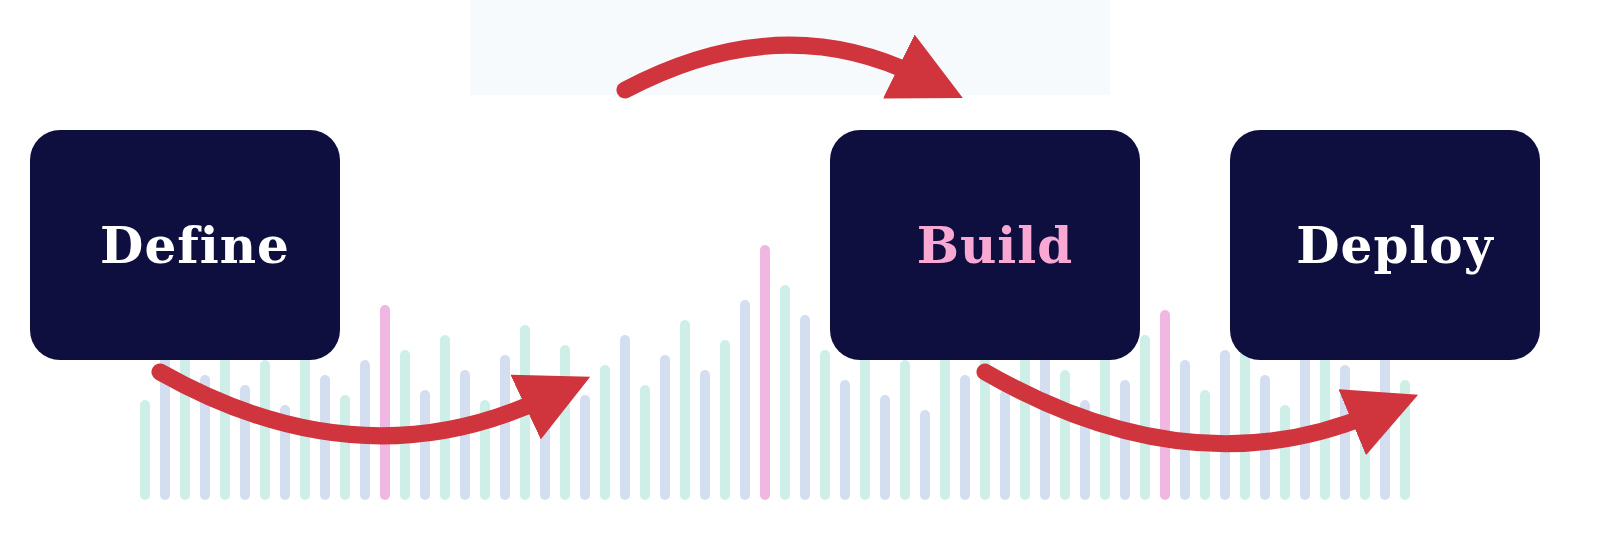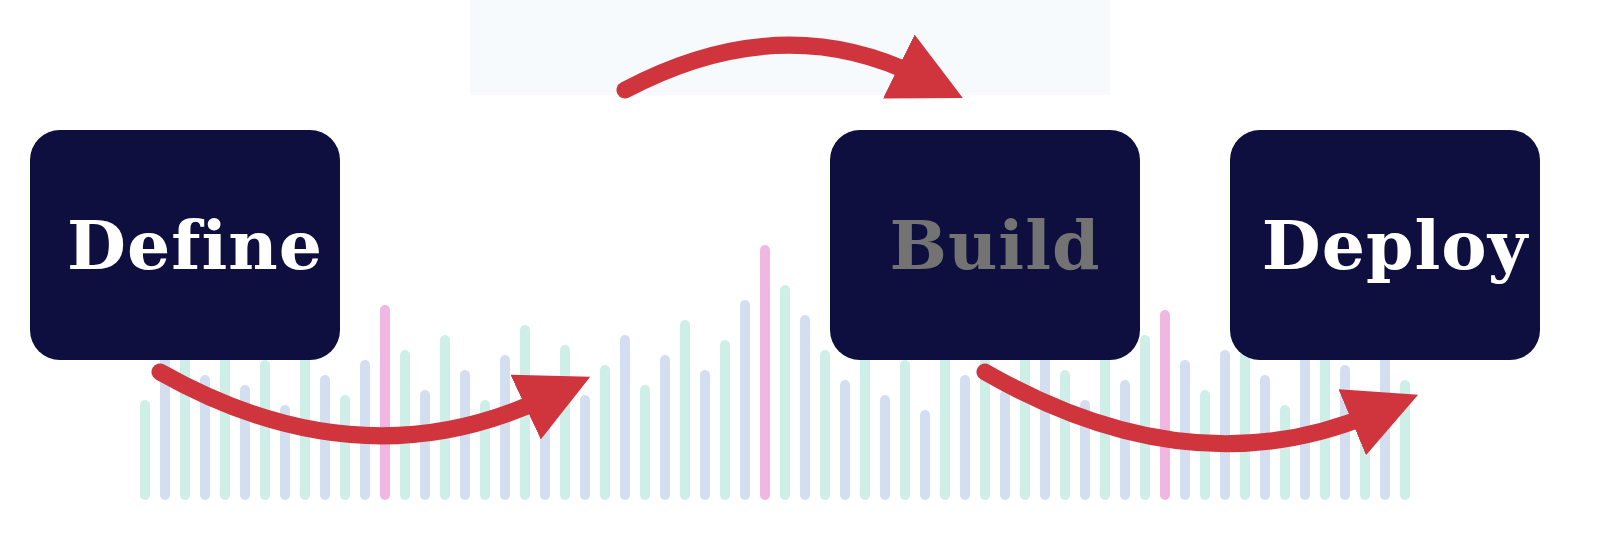--- a/index.html
+++ b/index.html
@@ -46,21 +46,21 @@
     height: 230px;
     background: #0e0e3f;
     border-radius: 30px;
     display: flex;
     align-items: center;
     justify-content: center;
   }
   .step-label {
     color: #ffffff;
     font-weight: 700;
-    font-size: 68px;
+    font-size: 50px;
     letter-spacing: 1px;
     text-align: center;
     margin-left: 20px;
   }
   .pos-0 { left: 30px; }
   .pos-1 { left: 430px; }
   .pos-2 { left: 830px; }
   .pos-3 { left: 1230px; }
   .arrow-layer {
     position: absolute;
@@ -147,21 +147,21 @@
       <div class="bar" style="height: 135px; background: rgb(204, 216, 239);"></div>
       <div class="bar" style="height: 105px; background: rgb(197, 236, 228);"></div>
       <div class="bar" style="height: 150px; background: rgb(204, 216, 239);"></div>
       <div class="bar" style="height: 120px; background: rgb(197, 236, 228);"></div>
     </div>
 
   <div class="step-box pos-0" style="background: rgb(14, 14, 63);">
     <span class="step-label" style="color: rgb(255, 255, 255);">Define</span>
   </div>
   <div class="step-box pos-2" style="background: rgb(14, 14, 63);">
-    <span class="step-label" style="color: #737373;">Build</span>
+    <span class="step-label" style="color: #f9a8d4;">Build</span>
   </div>
   <div class="step-box pos-3" style="background: rgb(14, 14, 63);">
     <span class="step-label" style="color: rgb(255, 255, 255);">Deploy</span>
   </div>
 
   <svg class="arrow-layer" viewBox="0 0 1600 550" xmlns="http://www.w3.org/2000/svg">
     <defs>
       <marker id="ah" viewBox="0 0 10 10" refX="3" refY="5" markerWidth="4.2" markerHeight="4.2" orient="auto-start-reverse">
         <path class="arrow-head" d="M 0 0 L 10 5 L 0 10 z" fill="#d0343c"></path>
       </marker>

